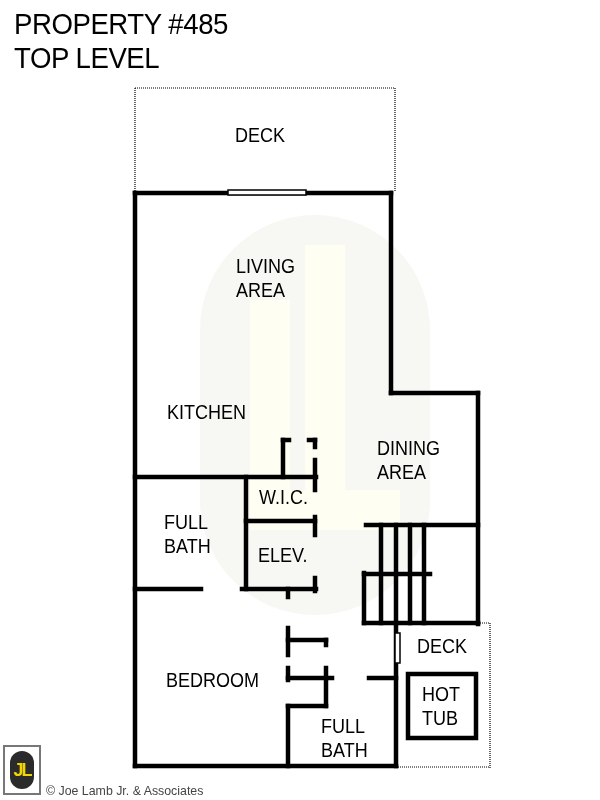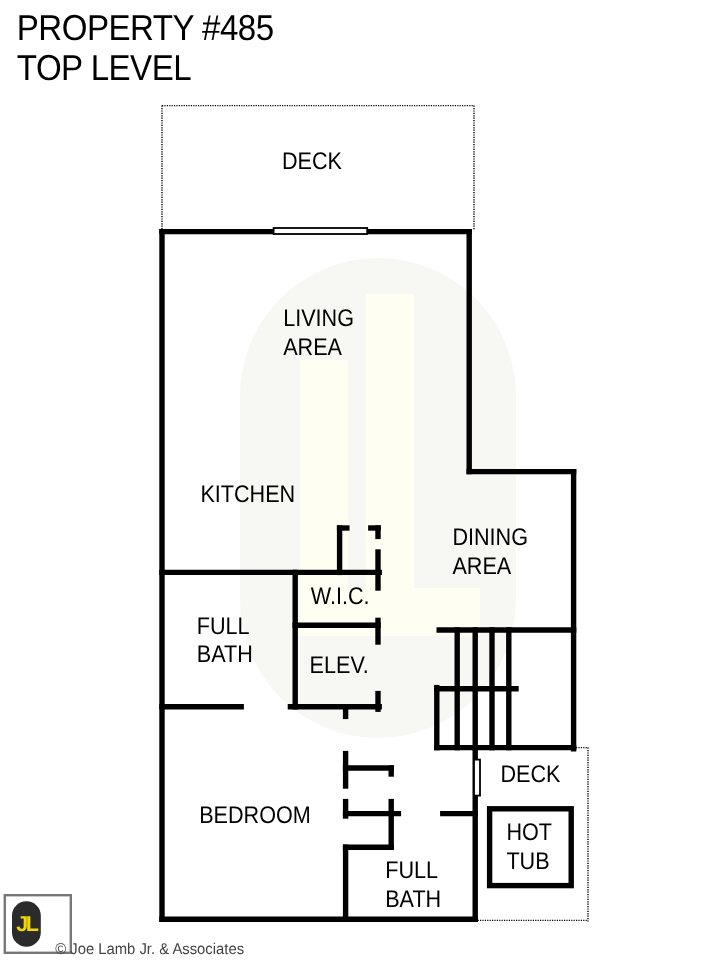--- a/index.html
+++ b/index.html
@@ -2,21 +2,21 @@
 <html><head>
   <meta charset="utf-8">
   <style>
     html, body { margin: 0; padding: 0; background: #ffffff; }
     body { width: 600px; height: 800px; position: relative; overflow: hidden; font-family: "Liberation Sans", sans-serif; }
     .title { position: absolute; left: 14px; font-size: 30px; line-height: 32px; color: #000; letter-spacing: -0.5px; transform: scaleX(0.92); transform-origin: left top; white-space: nowrap; }
     #title1 { top: 8px; }
     #title2 { top: 42px; }
     svg.plan { position: absolute; left: 0; top: 0; }
     .lbl { position: absolute; font-size: 20px; line-height: 23px; color: #000; transform: scaleX(0.9); transform-origin: left top; white-space: nowrap; }
-    .logo { position: absolute; left: 3px; top: 745px; width: 57px; height: 50px; background: #ffffff; border: 2px solid #777; box-sizing: border-box; }
+    .logo { position: absolute; left: 3px; top: 745px; width: 38px; height: 50px; background: #ffffff; border: 2px solid #777; box-sizing: border-box; }
     .logo-inner { position: absolute; left: 5px; top: 4px; width: 24px; height: 38px; background: #2b2b2b; border-radius: 12px; color: #f2d600; font-weight: bold; font-size: 18px; line-height: 38px; text-align: center; letter-spacing: -2px; font-family: "Liberation Sans", sans-serif; }
     .copyright { position: absolute; left: 46px; top: 783px; font-size: 13px; color: #444; white-space: nowrap; transform: scaleX(0.95); transform-origin: left top; }
   </style>
 </head>
 <body>
 
 <div class="title" id="title1">PROPERTY #485</div>
 <div class="title" id="title2">TOP LEVEL</div>
 
 <svg class="plan" width="600" height="800" viewBox="0 0 600 800">

